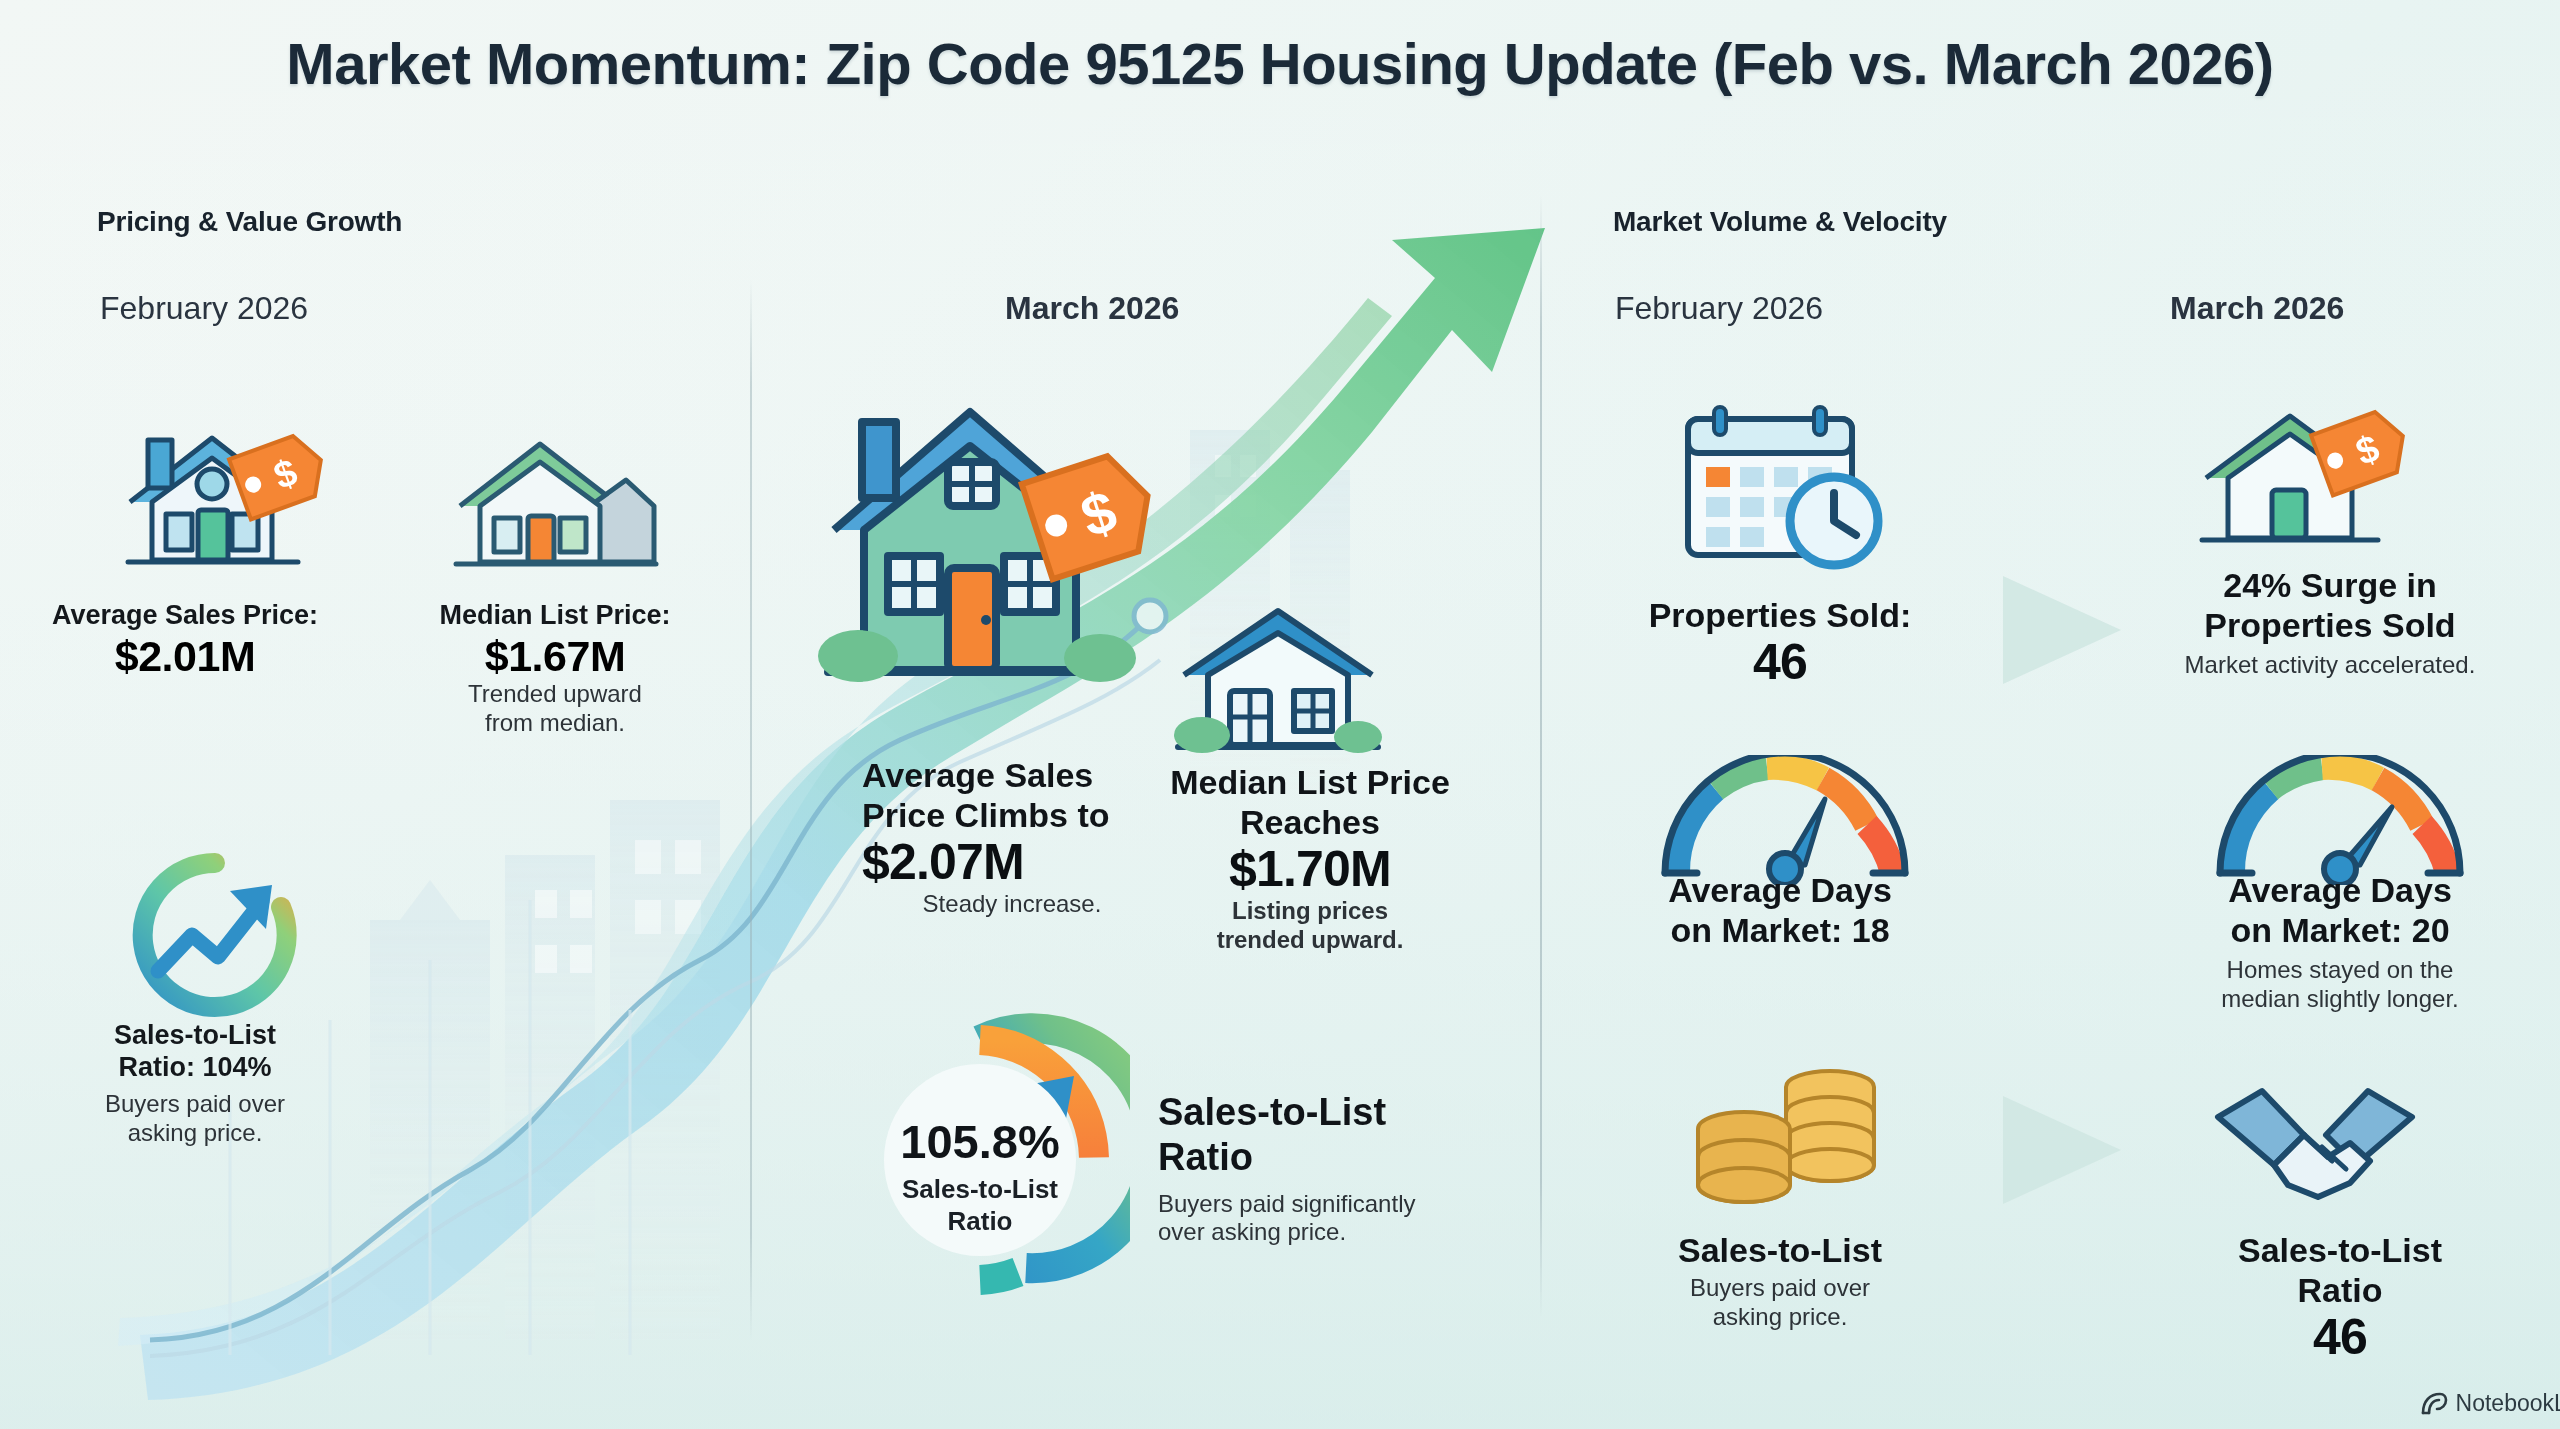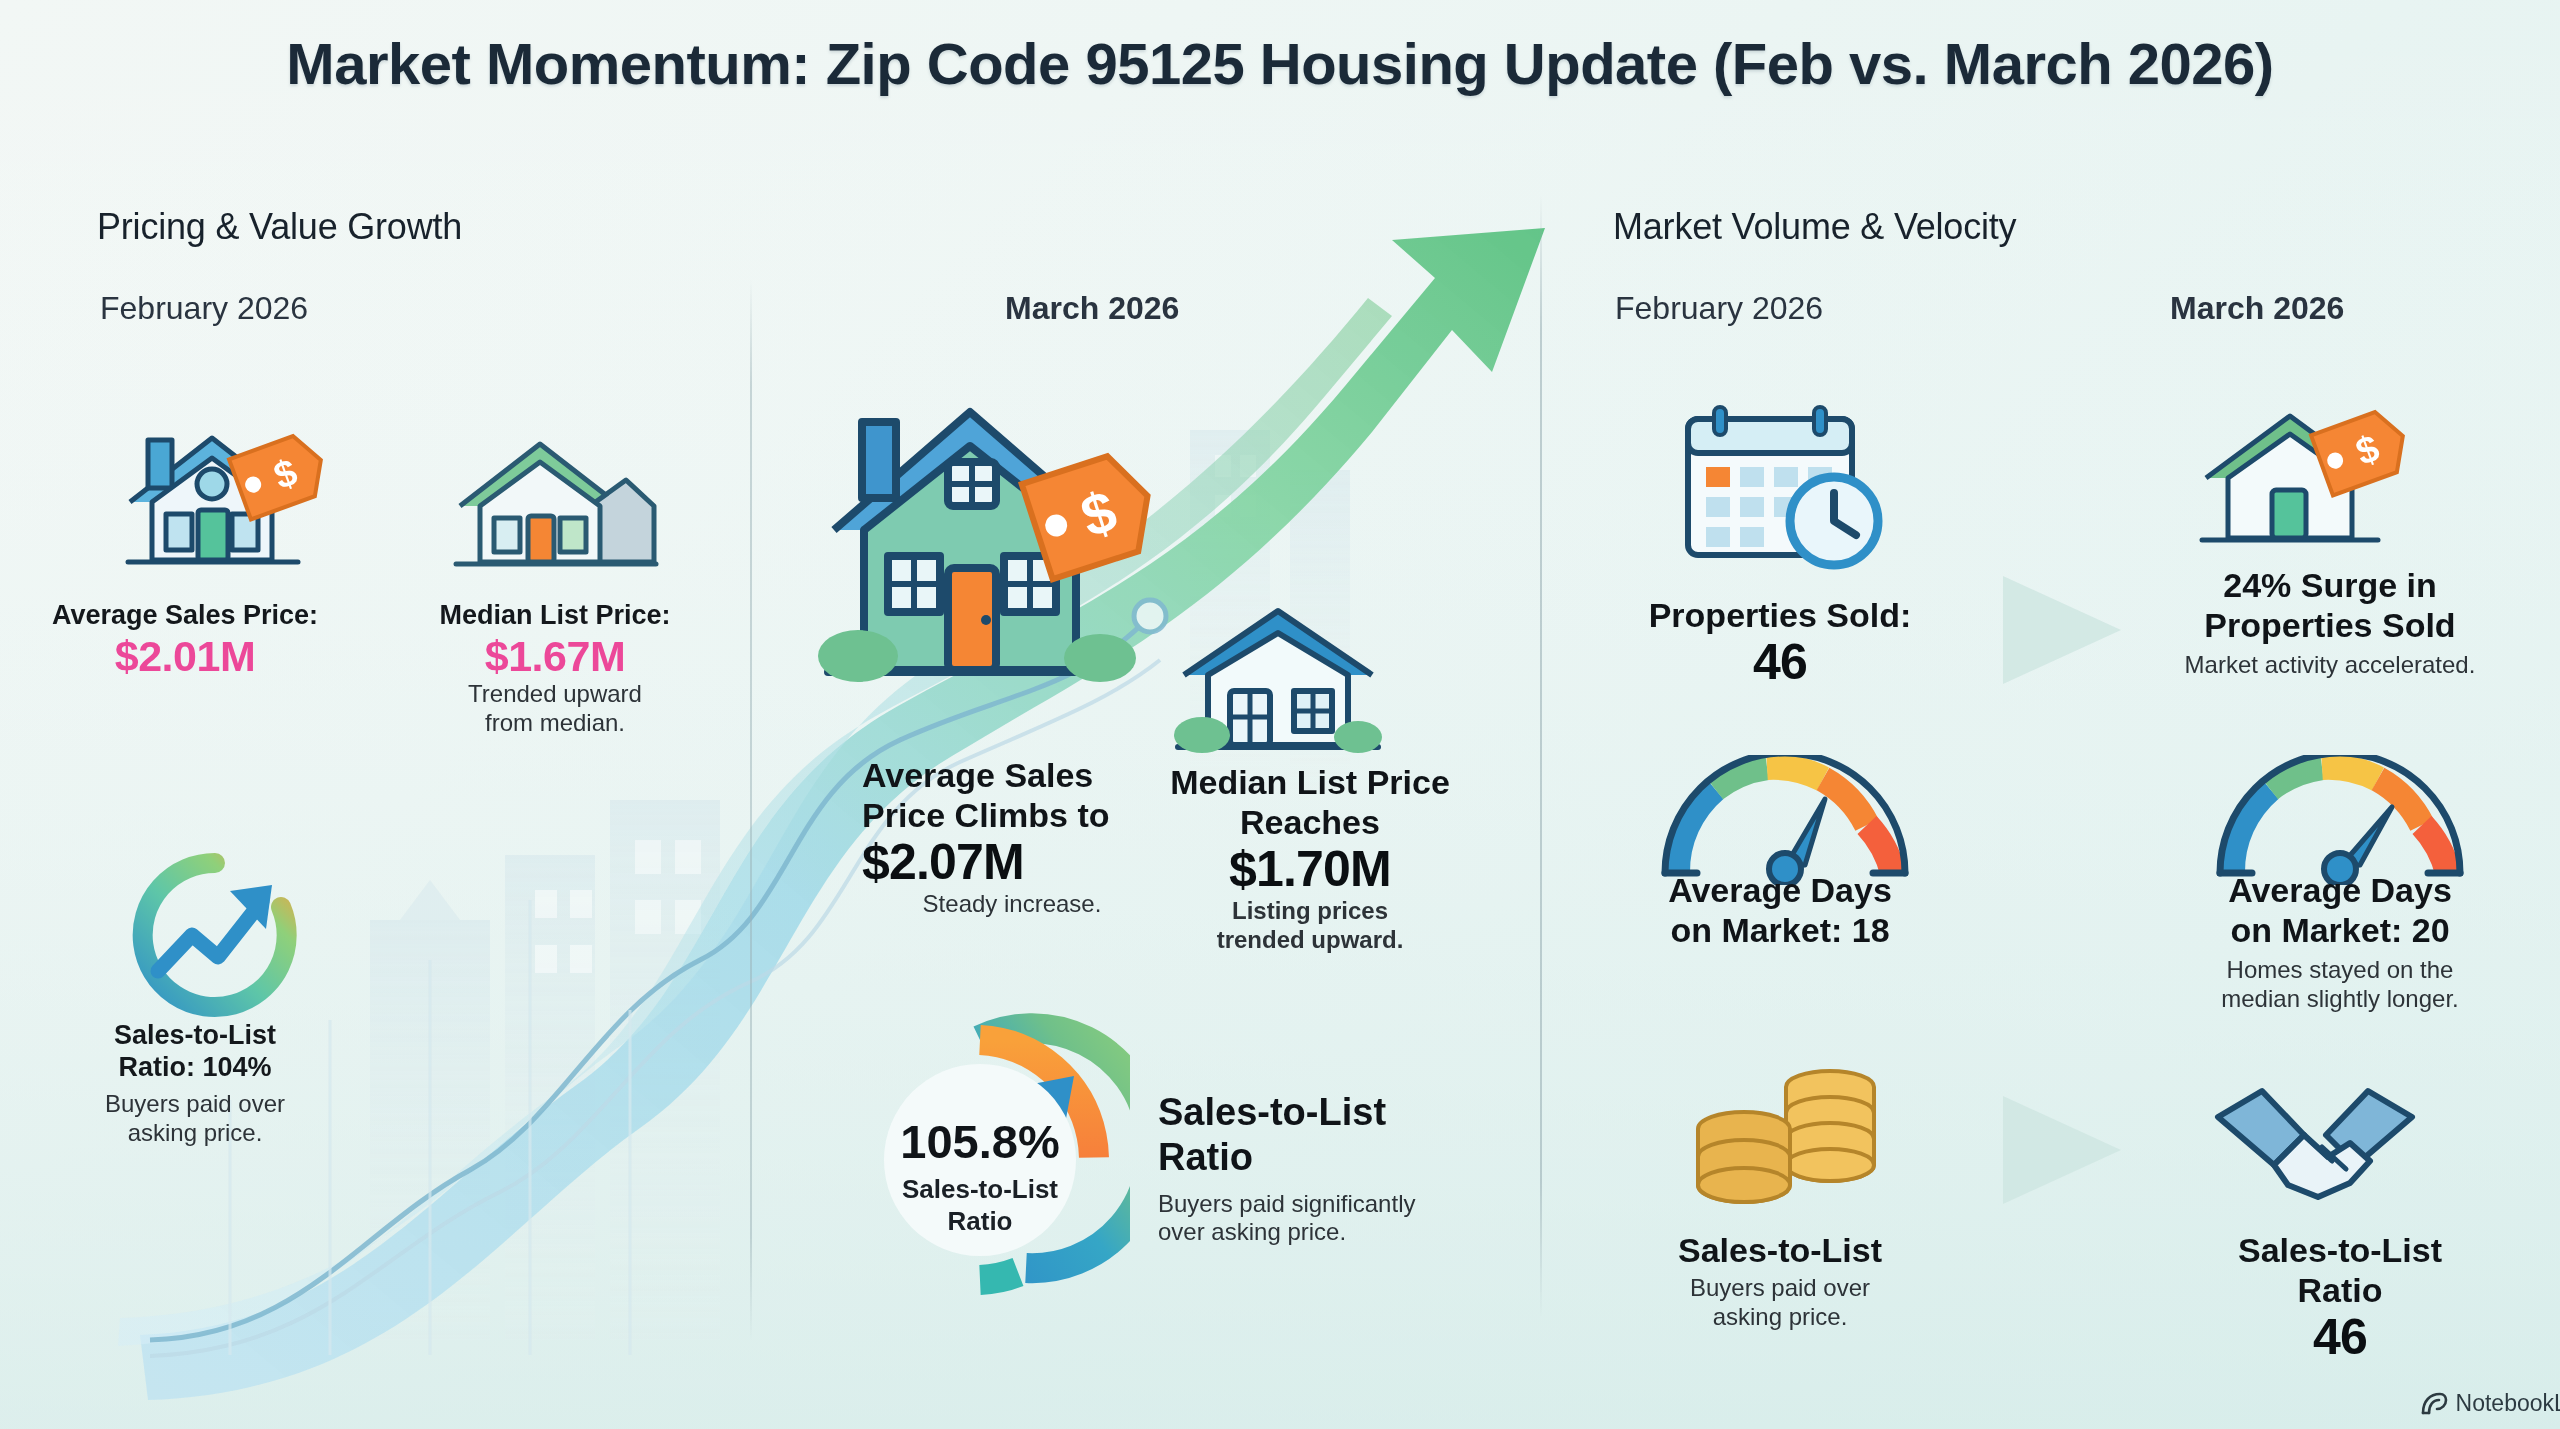--- a/index.html
+++ b/index.html
@@ -25,28 +25,28 @@
   .vdivider{
     position:absolute;left:1540px;top:196px;width:2px;height:1120px;
     background:linear-gradient(180deg,rgba(160,180,185,0) 0%,rgba(150,172,178,.55) 12%,rgba(150,172,178,.55) 88%,rgba(160,180,185,0) 100%);
   }
   .vdivider.inner{
     left:750px;top:280px;height:1060px;
     background:linear-gradient(180deg,rgba(160,180,185,0) 0%,rgba(155,178,183,.5) 10%,rgba(155,178,183,.5) 90%,rgba(160,180,185,0) 100%);
   }
 
   
-  .sec-h{position:absolute;font-size:36px;font-weight:400;color:#18222c;letter-spacing:-.2px;}
+  .sec-h{position:absolute;font-size:28px;font-weight:700;color:#18222c;letter-spacing:-.2px;}
   .col-h{position:absolute;font-size:32px;font-weight:400;color:#2a3440;}
   .col-h.bold{font-weight:700;}
 
   
   .blk{position:absolute;text-align:center;}
   .blk .lbl{font-size:27px;font-weight:700;color:#14181c;line-height:1.18;}
-  .blk .val{font-size:43px;font-weight:700;color:#ec4899;line-height:1.12;letter-spacing:-.5px;}
+  .blk .val{font-size:43px;font-weight:700;color:#000000;line-height:1.12;letter-spacing:-.5px;}
   .blk .sub{font-size:24px;font-weight:400;color:#2d3338;line-height:1.2;}
   .blk .lbl-lg{font-size:34px;font-weight:700;color:#101418;line-height:1.18;}
   .blk .val-lg{font-size:50px;font-weight:700;color:#0b0f12;line-height:1.1;letter-spacing:-.8px;}
 
   .left-title{text-align:left;}
 
   
   .ico{position:absolute;}
 
   

